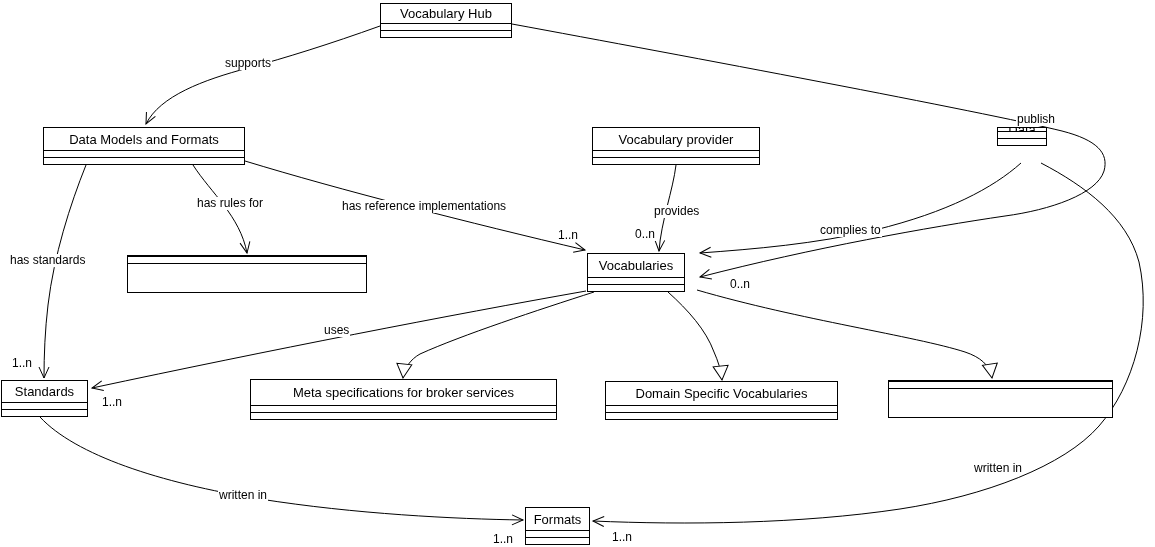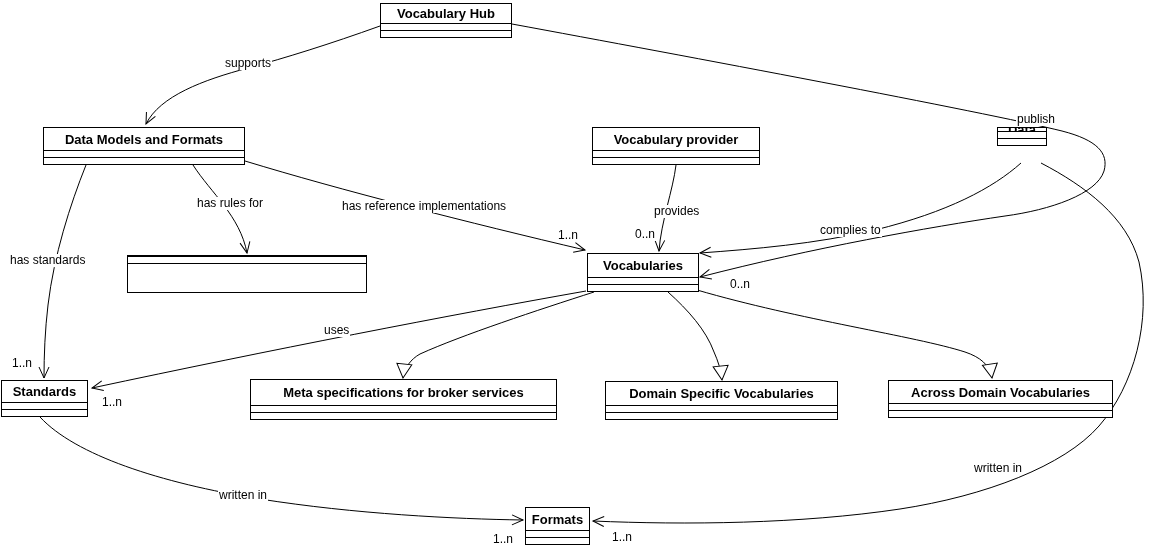--- a/index.html
+++ b/index.html
@@ -21,21 +21,20 @@
     flex-direction:column;
   }
   .uml-title{
     flex:1;
     display:flex;
     align-items:center;
     justify-content:center;
     font-size:13px;
     white-space:nowrap;
     overflow:hidden;
-    font-weight:bold;
   }
   .uml-comp{
     height:7px;
     border-top:1px solid #000;
     box-sizing:border-box;
   }
   .edge-label,.mult{
     position:absolute;
     font-size:12px;
     line-height:13px;
@@ -97,21 +96,21 @@
     <div class="uml-title">Data</div>
     <div class="uml-comp"></div>
     <div class="uml-comp"></div>
   </div>
 
   <div class="uml-box" style="left:127px;top:255px;width:240px;height:38px;">
     <div class="uml-comp"></div>
     <div class="uml-comp"></div>
   </div>
 
-  <div class="uml-box" style="left:587px;top:253px;width:112px;height:39px;">
+  <div class="uml-box" style="left:587px;top:253px;width:98px;height:39px;">
     <div class="uml-title">Vocabularies</div>
     <div class="uml-comp"></div>
     <div class="uml-comp"></div>
   </div>
 
   <div class="uml-box" style="left:1px;top:380px;width:87px;height:37px;">
     <div class="uml-title">Standards</div>
     <div class="uml-comp"></div>
     <div class="uml-comp"></div>
   </div>
@@ -122,21 +121,20 @@
     <div class="uml-comp"></div>
   </div>
 
   <div class="uml-box" style="left:605px;top:381px;width:233px;height:39px;">
     <div class="uml-title">Domain Specific Vocabularies</div>
     <div class="uml-comp"></div>
     <div class="uml-comp"></div>
   </div>
 
   <div class="uml-box" style="left:888px;top:380px;width:225px;height:38px;">
-    <div class="uml-title">Across Domain Vocabularies</div>
     <div class="uml-comp"></div>
     <div class="uml-comp"></div>
   </div>
 
   <div class="uml-box" style="left:525px;top:507px;width:65px;height:38px;">
     <div class="uml-title">Formats</div>
     <div class="uml-comp"></div>
     <div class="uml-comp"></div>
   </div>
 

